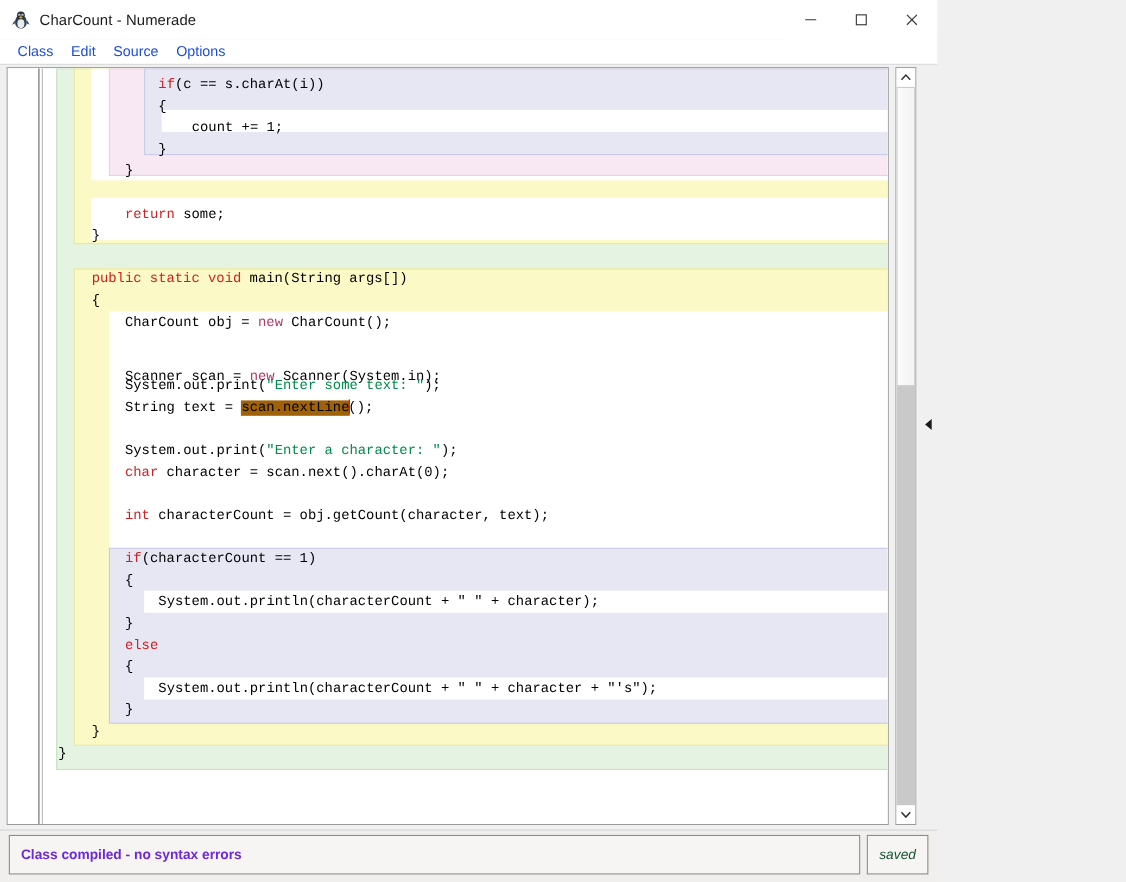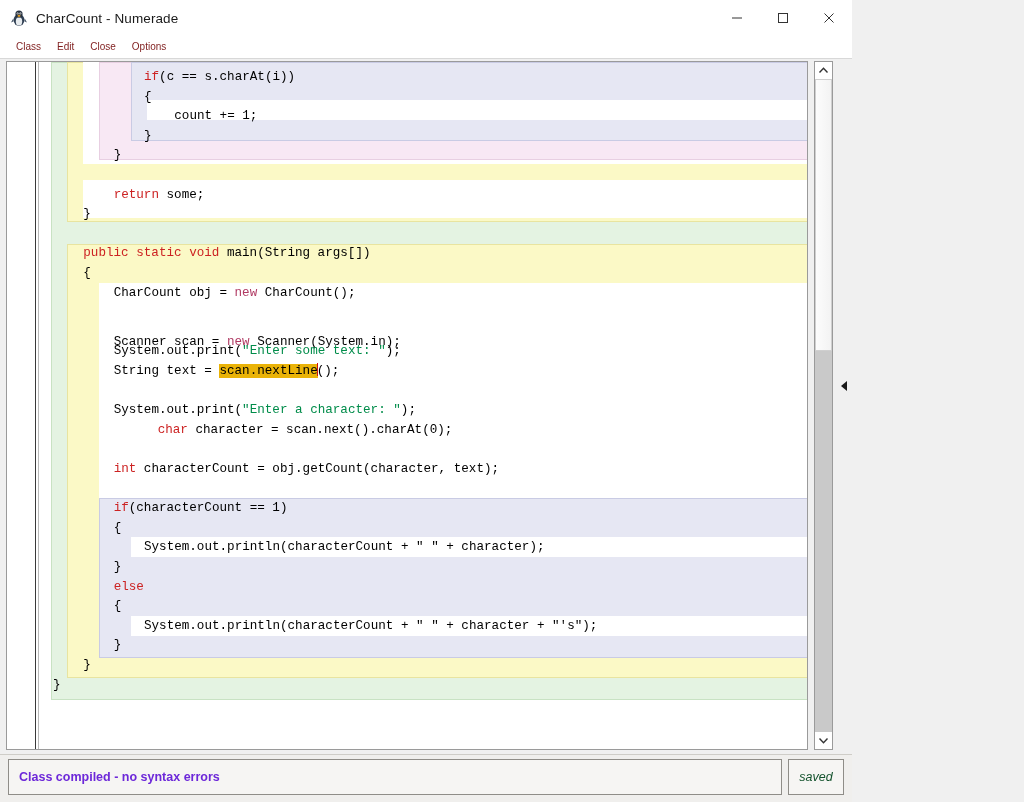--- a/index.html
+++ b/index.html
@@ -35,21 +35,21 @@
   }
   .win-btn svg { display:block; }
 
   
   .menubar {
     height: 23px; flex: 0 0 23px; background: #ffffff;
     display: flex; align-items: center; padding-left: 8px;
     border-bottom: 1px solid #d8d8d8;
   }
   .menu-item {
-    font-size: 10px; color: #7f1d1d; padding: 2px 8px 3px 8px;
+    font-size: 13px; color: #1d4ed8; padding: 2px 8px 3px 8px;
   }
 
   
   .toolbar {
     height: 42px; flex: 0 0 42px;
     background: linear-gradient(to bottom,#f3f2f0 0%, #eceae6 55%, #e3e1dc 100%);
     display: flex; align-items: center; padding: 0 8px;
     border-bottom: 1px solid #b5b3ae;
     position: relative;
   }
@@ -117,21 +117,21 @@
     background: #ffffff;
   }
 
   .line {
     position: absolute; height: 19.6px; white-space: pre;
     color: #000; line-height: 19.6px; text-align: right;
   }
   .kw   { color: #cc2222; }
   .kw2  { color: #b03a63; }
   .str  { color: #008c4a; }
-  .hl   { background: #eab308; font-family: Liberation Mono, monospace; }
+  .hl   { background: #a16207; font-family: Liberation Mono, monospace; }
   .caret {
     display:inline-block; width:1px; height:13px; background:#d01010;
     vertical-align:-2px; margin:0 -1px;
   }
 
   
   .vscroll {
     position: absolute; right: 19px; top: 2px; width: 19px; bottom: 4px;
     background: #ffffff; border: 1px solid #9a9a9a;
     display: flex; flex-direction: column;
@@ -209,21 +209,21 @@
             <line x1="1.5" y1="1.5" x2="10.5" y2="10.5" stroke="#333" stroke-width="1"></line>
             <line x1="10.5" y1="1.5" x2="1.5" y2="10.5" stroke="#333" stroke-width="1"></line>
           </svg>
       </div>
     </div>
   </div>
 
   <div class="menubar">
     <div class="menu-item">Class</div>
     <div class="menu-item">Edit</div>
-    <div class="menu-item">Close</div>
+    <div class="menu-item">Source</div>
     <div class="menu-item">Options</div>
   </div>
 
 
   <div class="editor-wrap">
 
     <div class="editor-outer">
       <div class="code-area" id="code-area">
 
         <div class="scope scope-class" style="left:44px; top:0; width:900px; height:638px;"></div>
@@ -264,21 +264,21 @@
             <div class="line" style="top: 162.8px; left: 46px;"></div>
             <div class="line" style="top: 182.4px; left: 76.32px;"><span class="kw">public static </span><span class="kw">void</span><span> main(String args[])</span></div>
             <div class="line" style="top: 202px; left: 76.32px;"><span>{</span></div>
             <div class="line" style="top: 221.6px; left: 106.64px;"><span>CharCount obj = </span><span class="kw2">new</span><span> CharCount();</span></div>
             <div class="line" style="top: 241.2px; left: 46px;"></div>
             <div class="line" style="top: 271px; left: 106.64px;"><span>Scanner scan = </span><span class="kw2">new</span><span> Scanner(System.in);</span></div>
             <div class="line" style="top: 280.4px; left: 106.64px;"><span>System.out.print(</span><span class="str">"Enter some text: "</span><span>);</span></div>
             <div class="line" style="top: 300px; left: 106.64px;"><span>String text = </span><span class="hl">scan.nextLine</span><span class="caret"></span><span>();</span></div>
             <div class="line" style="top: 319.6px; left: 46px;"></div>
             <div class="line" style="top: 339.2px; left: 106.64px;"><span>System.out.print(</span><span class="str">"Enter a character: "</span><span>);</span></div>
-            <div class="line" style="top: 358.8px; left: 106.64px; margin-left: 44px;"><span class="kw">char</span><span> character = scan.next().charAt(0);</span></div>
+            <div class="line" style="top: 358.8px; left: 106.64px;"><span class="kw">char</span><span> character = scan.next().charAt(0);</span></div>
             <div class="line" style="top: 378.4px; left: 46px;"></div>
             <div class="line" style="top: 398px; left: 106.64px;"><span class="kw">int</span><span> characterCount = obj.getCount(character, text);</span></div>
             <div class="line" style="top: 417.6px; left: 46px;"></div>
             <div class="line" style="top: 437.2px; left: 106.64px;"><span class="kw">if</span><span>(characterCount == 1)</span></div>
             <div class="line" style="top: 456.8px; left: 106.64px;"><span>{</span></div>
             <div class="line" style="top: 476.4px; left: 136.96px;"><span>System.out.println(characterCount + " " + character);</span></div>
             <div class="line" style="top: 496px; left: 106.64px;"><span>}</span></div>
             <div class="line" style="top: 515.6px; left: 106.64px;"><span class="kw">else</span></div>
             <div class="line" style="top: 535.2px; left: 106.64px;"><span>{</span></div>
             <div class="line" style="top: 554.8px; left: 136.96px;"><span>System.out.println(characterCount + " " + character + "'s");</span></div>

